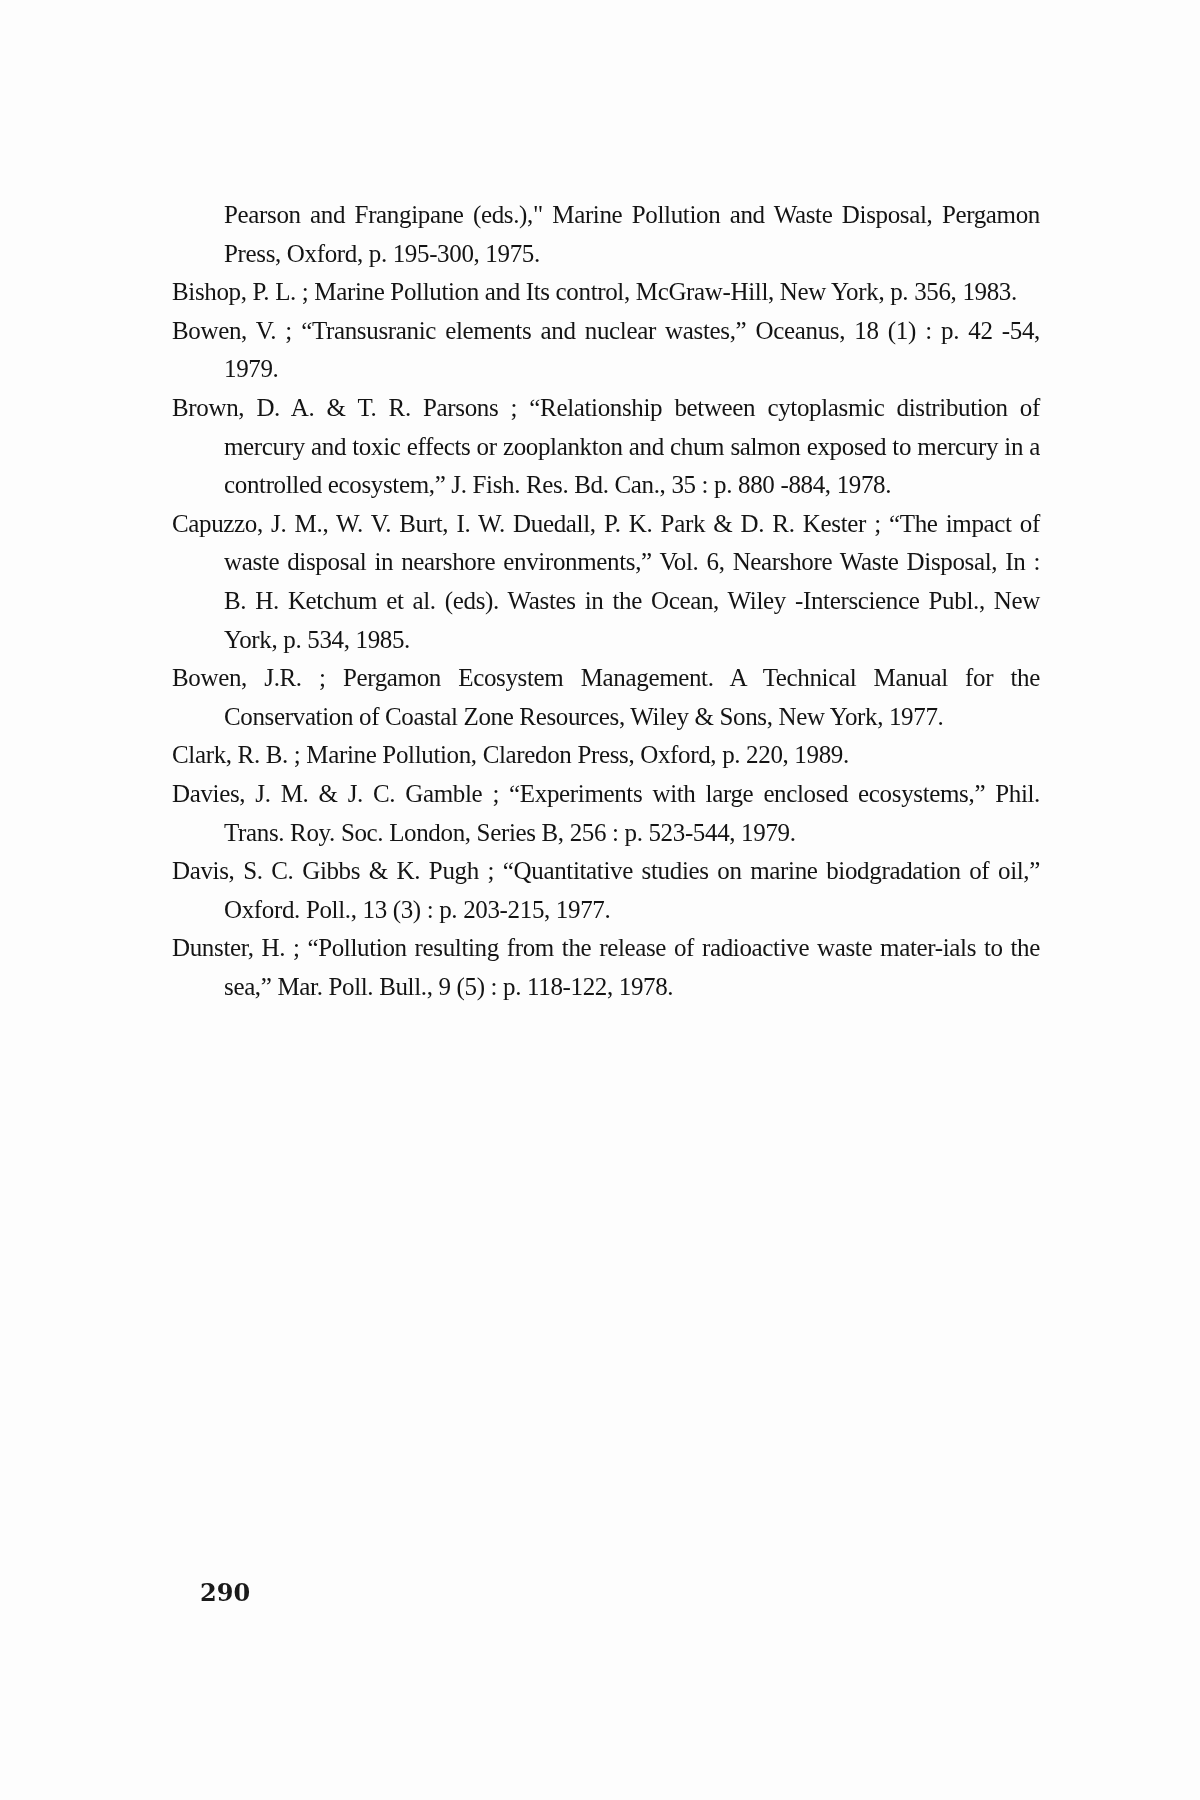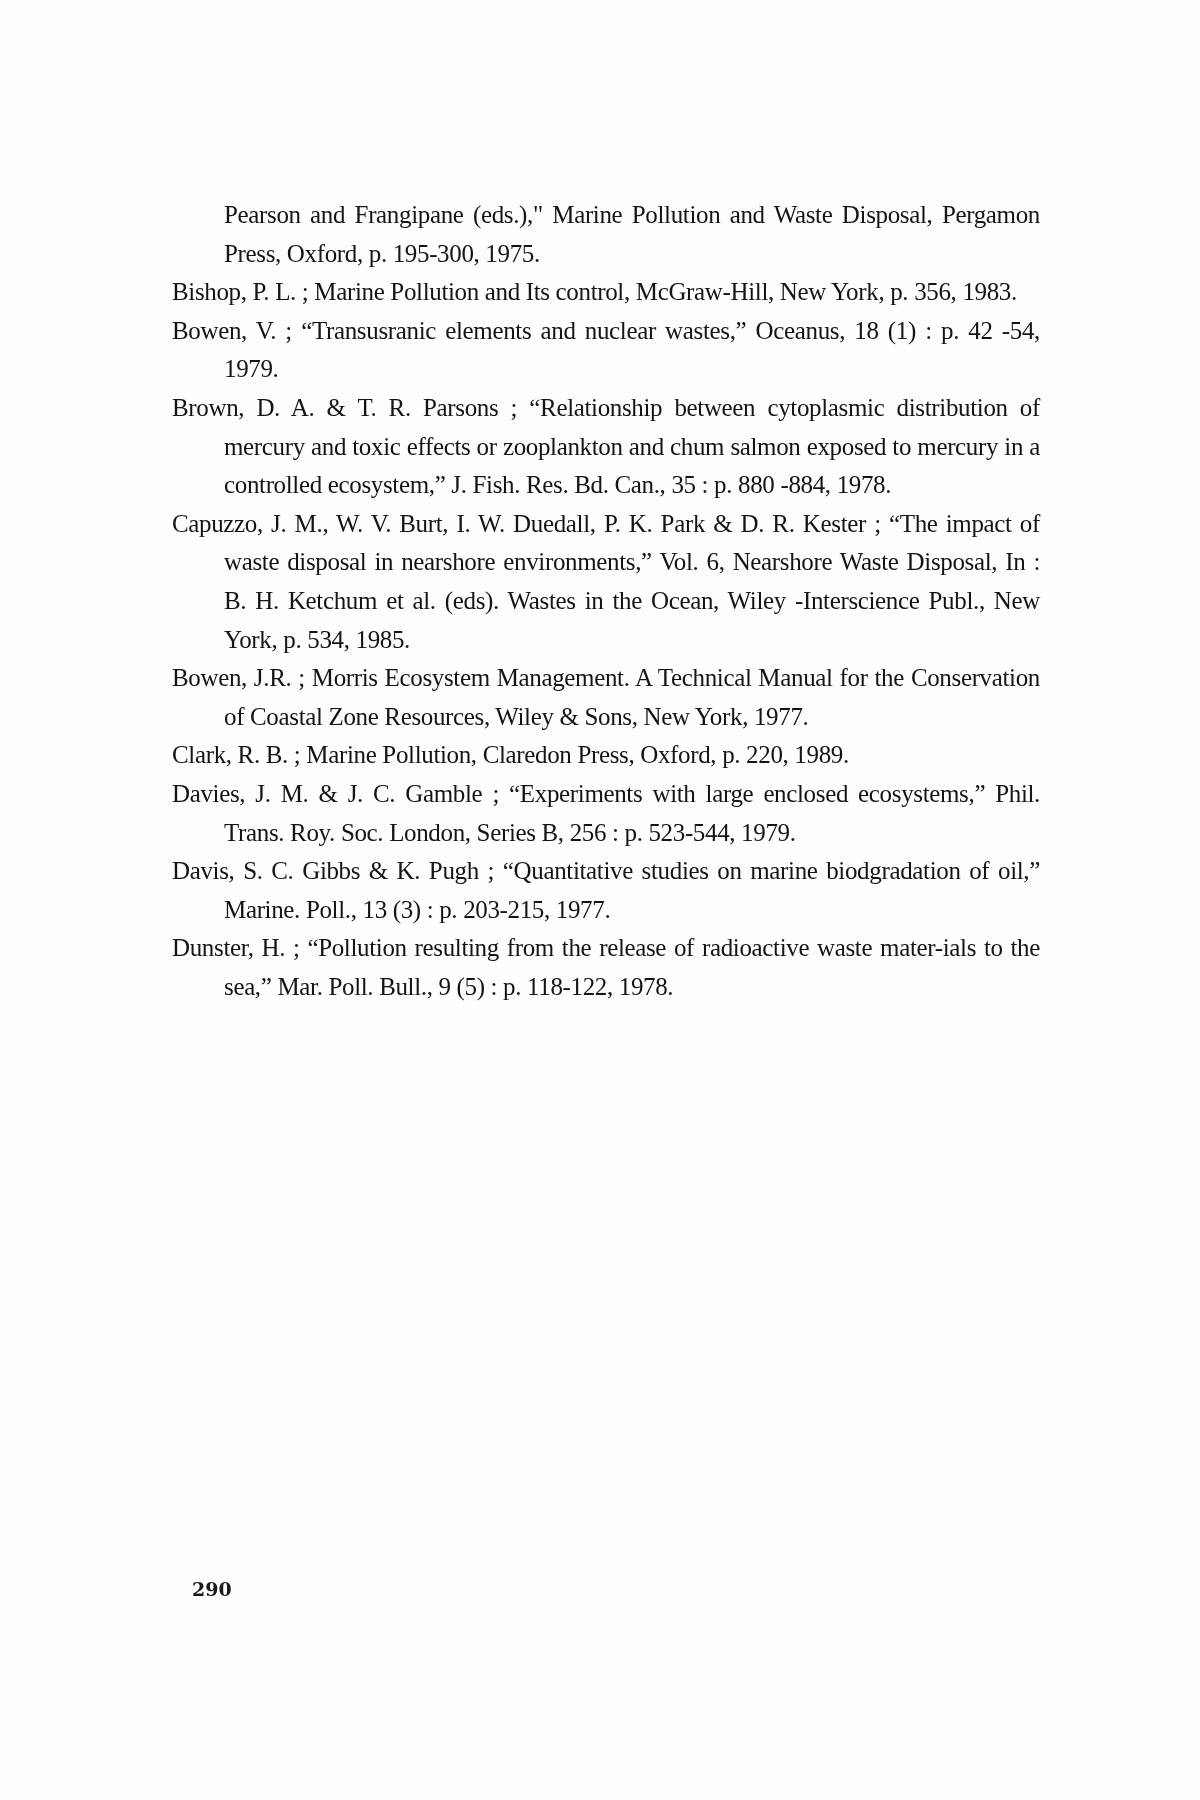--- a/index.html
+++ b/index.html
@@ -33,37 +33,37 @@
     letter-spacing: -0.35px;
   }
   .entry.cont {
     padding-left: 52px;
     text-indent: 0;
   }
   .entry .seg-i {
   }
   .page-number {
     position: absolute;
-    left: 192px;
+    left: 200px;
     top: 1578px;
     font-family: "DejaVu Serif", serif;
     font-weight: bold;
-    font-size: 19px;
+    font-size: 24px;
     color: #1a1a1a;
   }
 </style>
 </head>
 <body>
 
 <div class="page" id="ref-list">
     <p class="entry cont"><span class="seg-r">Pearson and Frangipane (eds.)," </span><span class="seg-i">Marine Pollution and Waste Disposal,</span><span class="seg-r"> Pergamon Press, Oxford, p. 195-300, 1975.</span></p>
     <p class="entry"><span class="seg-r">Bishop, P. L. ; </span><span class="seg-i">Marine Pollution and Its control,</span><span class="seg-r"> McGraw-Hill, New York, p. 356, 1983.</span></p>
     <p class="entry"><span class="seg-r">Bowen, V. ; “Transusranic elements and nuclear wastes,” </span><span class="seg-i">Oceanus,</span><span class="seg-r"> 18 (1) : p. 42 -54, 1979.</span></p>
     <p class="entry"><span class="seg-r">Brown, D. A. &amp; T. R. Parsons ; “Relationship between cytoplasmic distribution of mercury and toxic effects or zooplankton and chum salmon exposed to mercury in a controlled ecosystem,” </span><span class="seg-i">J. Fish. Res. Bd. Can.,</span><span class="seg-r"> 35 : p. 880 -884, 1978.</span></p>
     <p class="entry"><span class="seg-r">Capuzzo, J. M., W. V. Burt, I. W. Duedall, P. K. Park &amp; D. R. Kester ; “The impact of waste disposal in nearshore environments,” Vol. 6, </span><span class="seg-i">Nearshore Waste Disposal,</span><span class="seg-r"> In : B. H. Ketchum et al. (eds). </span><span class="seg-i">Wastes in the Ocean,</span><span class="seg-r"> Wiley -Interscience Publ., New York, p. 534, 1985.</span></p>
-    <p class="entry"><span class="seg-r">Bowen, J.R. ; </span><span class="seg-i">Morris Ecosystem Management. A Technical Manual for the Conservation of Coastal Zone Resources,</span><span class="seg-r"> Wiley &amp; Sons, New York, 1977.</span></p>
+    <p class="entry"><span class="seg-r">Bowen, J.R. ; </span><span class="seg-i">Pergamon Ecosystem Management. A Technical Manual for the Conservation of Coastal Zone Resources,</span><span class="seg-r"> Wiley &amp; Sons, New York, 1977.</span></p>
     <p class="entry"><span class="seg-r">Clark, R. B. ; </span><span class="seg-i">Marine Pollution,</span><span class="seg-r"> Claredon Press, Oxford, p. 220, 1989.</span></p>
     <p class="entry"><span class="seg-r">Davies, J. M. &amp; J. C. Gamble ; “Experiments with large enclosed ecosystems,” </span><span class="seg-i">Phil. Trans. Roy. Soc. London,</span><span class="seg-r"> Series B, 256 : p. 523-544, 1979.</span></p>
-    <p class="entry"><span class="seg-r">Davis, S. C. Gibbs &amp; K. Pugh ; “Quantitative studies on marine biodgradation of oil,” </span><span class="seg-i">Marine. Poll.,</span><span class="seg-r"> 13 (3) : p. 203-215, 1977.</span></p>
+    <p class="entry"><span class="seg-r">Davis, S. C. Gibbs &amp; K. Pugh ; “Quantitative studies on marine biodgradation of oil,” </span><span class="seg-i">Oxford. Poll.,</span><span class="seg-r"> 13 (3) : p. 203-215, 1977.</span></p>
     <p class="entry"><span class="seg-r">Dunster, H. ; “Pollution resulting from the release of radioactive waste mater-ials to the sea,” </span><span class="seg-i">Mar. Poll. Bull.,</span><span class="seg-r"> 9 (5) : p. 118-122, 1978.</span></p>
   </div>
 
 <div class="page-number">290</div>
 
 </body></html>

